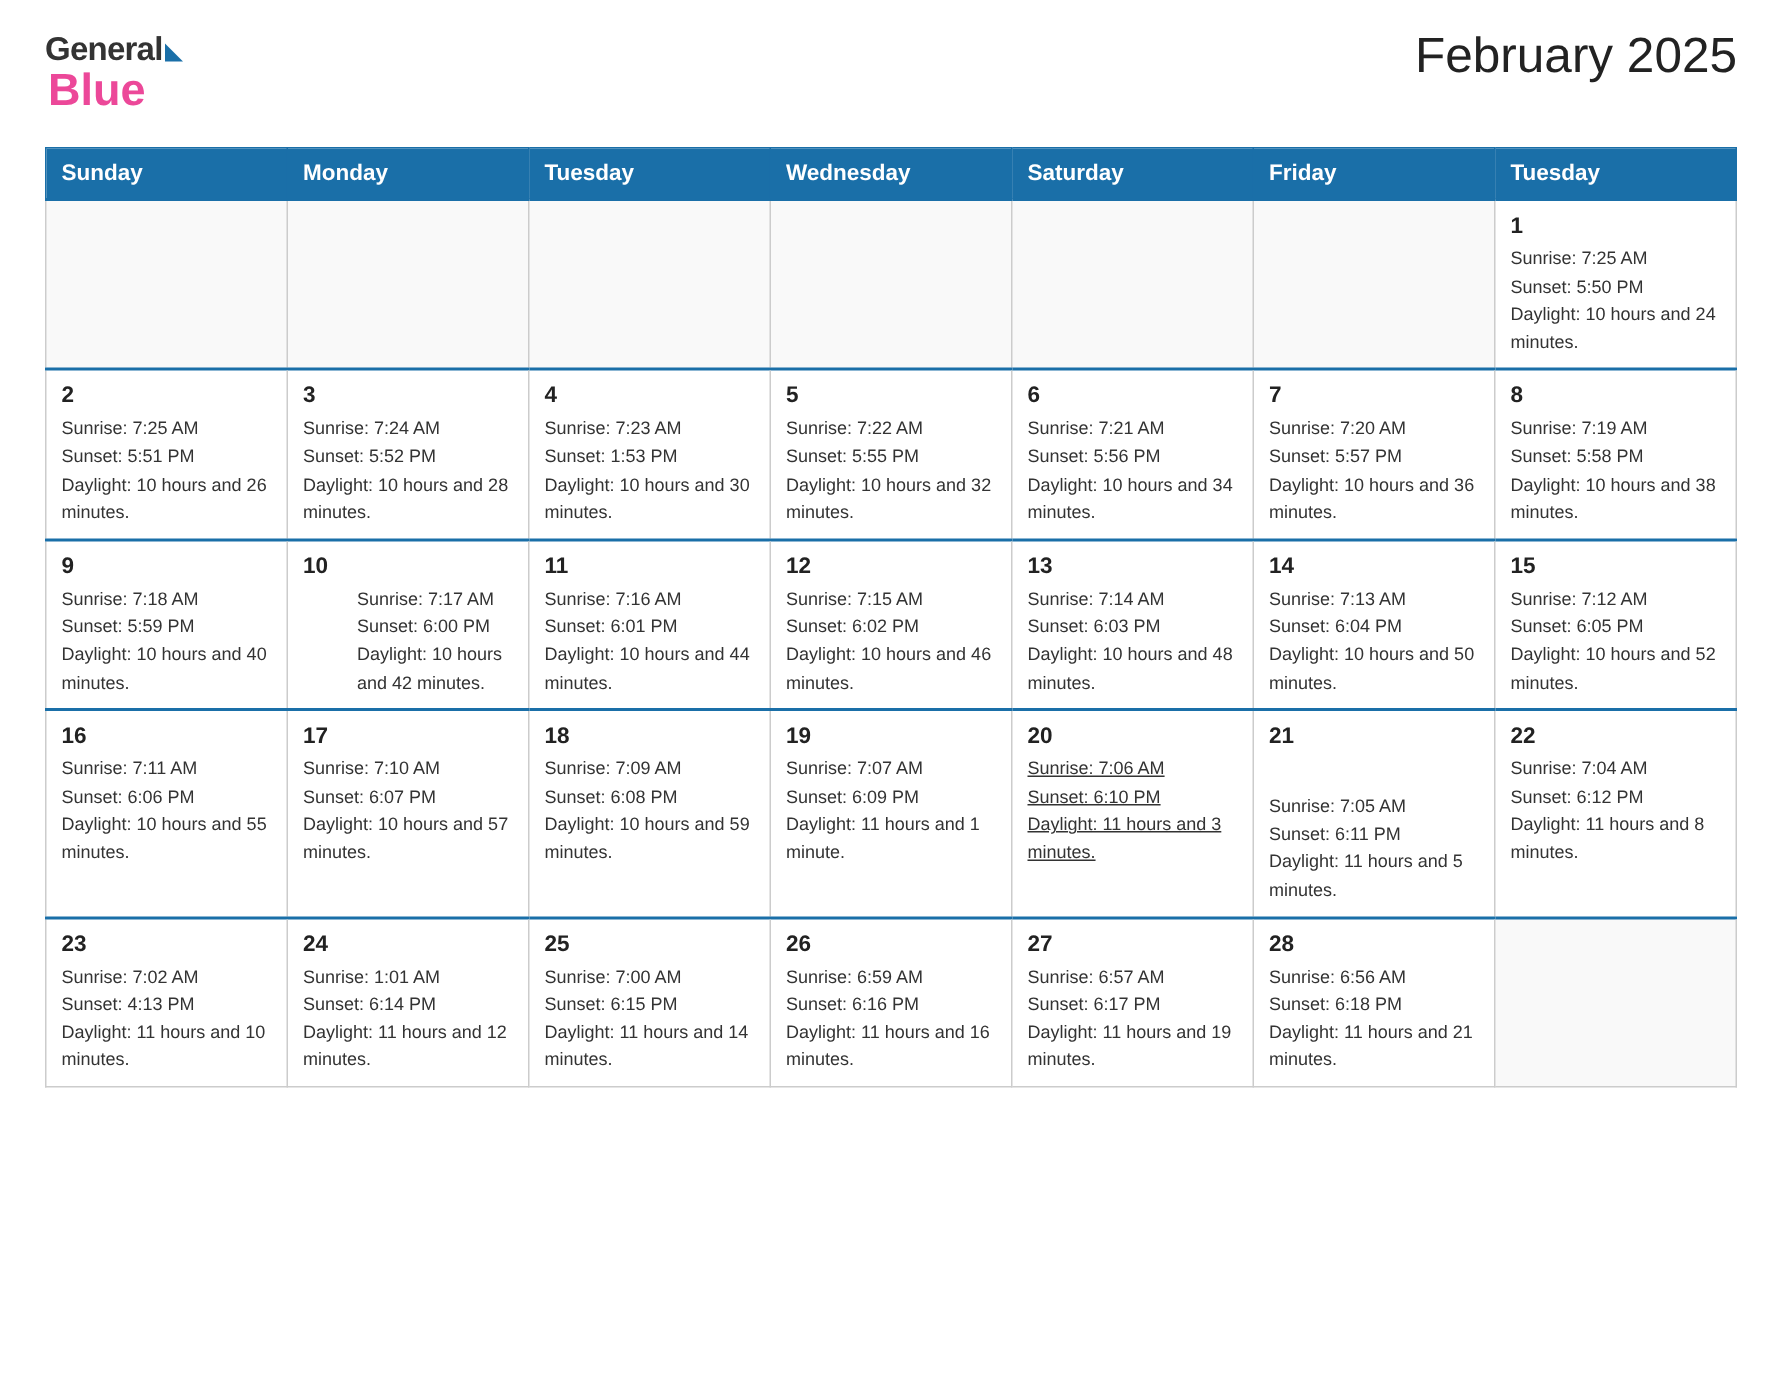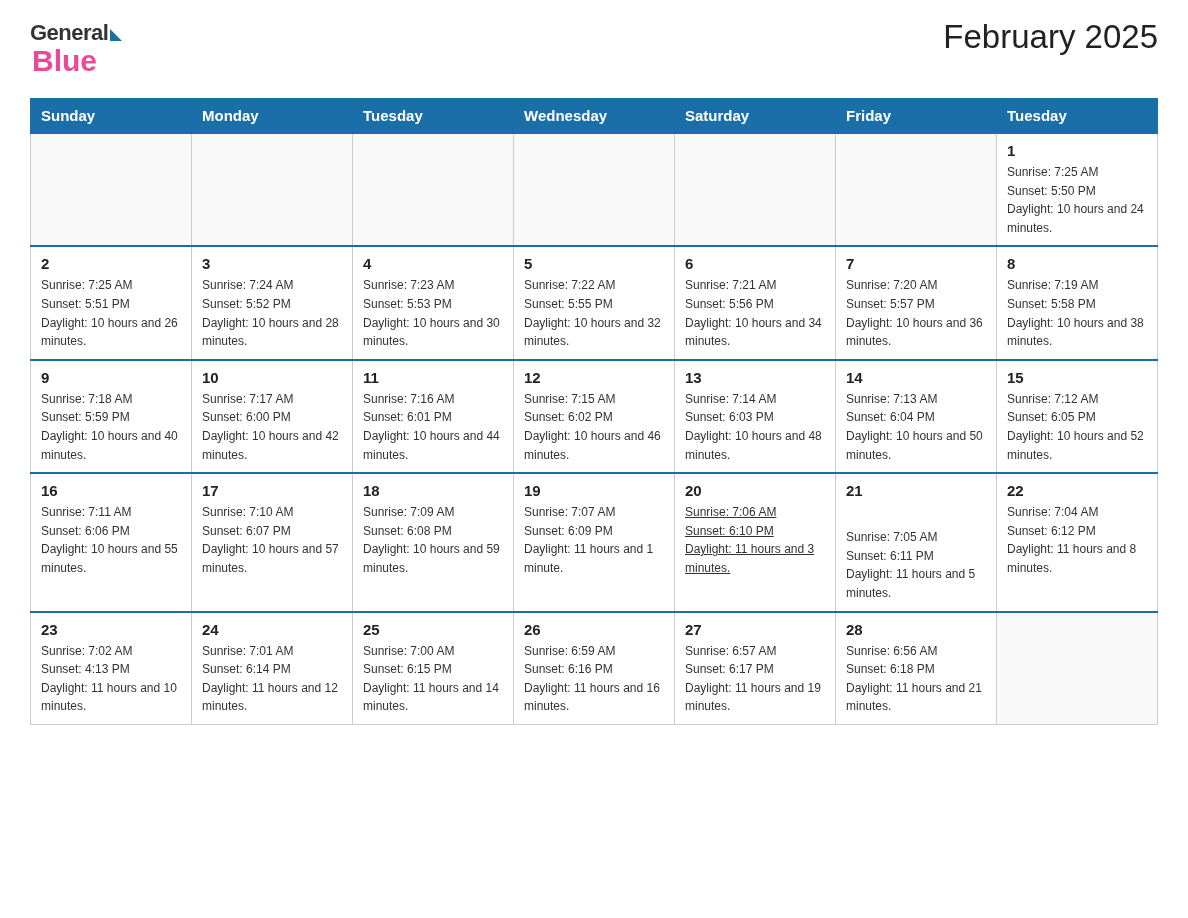--- a/index.html
+++ b/index.html
@@ -155,21 +155,21 @@
         </td>
         <td>
           <span class="day-num">3</span>
           <div class="day-info" style="white-space: pre-line;">Sunrise: 7:24 AM
 Sunset: 5:52 PM
 Daylight: 10 hours and 28 minutes.</div>
         </td>
         <td>
           <span class="day-num">4</span>
           <div class="day-info" style="white-space: pre-line;">Sunrise: 7:23 AM
-Sunset: 5:53 PM
+Sunset: 1:53 PM
 Daylight: 10 hours and 30 minutes.</div>
         </td>
         <td>
           <span class="day-num">5</span>
           <div class="day-info" style="white-space: pre-line;">Sunrise: 7:22 AM
 Sunset: 5:55 PM
 Daylight: 10 hours and 32 minutes.</div>
         </td>
         <td>
           <span class="day-num">6</span>
@@ -192,21 +192,21 @@
       </tr>
       <tr class="week-row">
         <td>
           <span class="day-num">9</span>
           <div class="day-info" style="white-space: pre-line;">Sunrise: 7:18 AM
 Sunset: 5:59 PM
 Daylight: 10 hours and 40 minutes.</div>
         </td>
         <td>
           <span class="day-num">10</span>
-          <div class="day-info" style="white-space: pre-line;">Sunrise: 7:17 AM
+          <div class="day-info" style="white-space: pre-line; margin-left: 36px;">Sunrise: 7:17 AM
 Sunset: 6:00 PM
 Daylight: 10 hours and 42 minutes.</div>
         </td>
         <td>
           <span class="day-num">11</span>
           <div class="day-info" style="white-space: pre-line;">Sunrise: 7:16 AM
 Sunset: 6:01 PM
 Daylight: 10 hours and 44 minutes.</div>
         </td>
         <td>
@@ -280,21 +280,21 @@
       </tr>
       <tr class="week-row">
         <td>
           <span class="day-num">23</span>
           <div class="day-info" style="white-space: pre-line;">Sunrise: 7:02 AM
 Sunset: 4:13 PM
 Daylight: 11 hours and 10 minutes.</div>
         </td>
         <td>
           <span class="day-num">24</span>
-          <div class="day-info" style="white-space: pre-line;">Sunrise: 7:01 AM
+          <div class="day-info" style="white-space: pre-line;">Sunrise: 1:01 AM
 Sunset: 6:14 PM
 Daylight: 11 hours and 12 minutes.</div>
         </td>
         <td>
           <span class="day-num">25</span>
           <div class="day-info" style="white-space: pre-line;">Sunrise: 7:00 AM
 Sunset: 6:15 PM
 Daylight: 11 hours and 14 minutes.</div>
         </td>
         <td>

